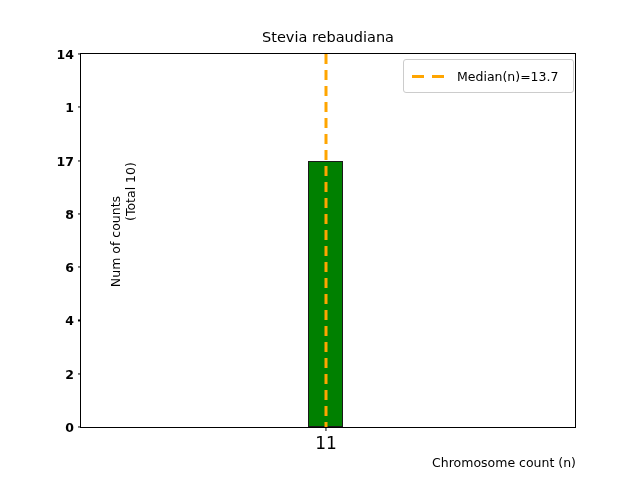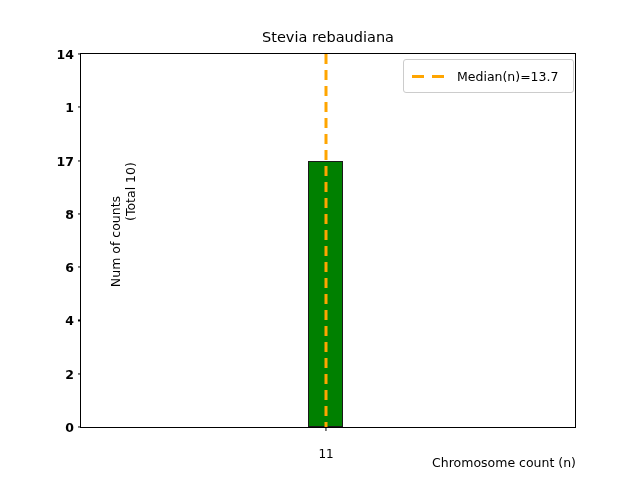--- a/index.html
+++ b/index.html
@@ -59,22 +59,22 @@
     height: 1.1px;
     background: #000000;
     transform: translateY(-50%);
   }
 
   
   .xtick {
     position: absolute;
     top: 100%;
     transform: translateX(-50%);
-    padding-top: 20px;
-    font-size: 12px;
+    padding-top: 6px;
+    font-size: 17px;
     color: #000000;
     white-space: nowrap;
     text-align: right;
   }
   .xtick-mark {
     position: absolute;
     top: 100%;
     height: 3.5px;
     width: 1.1px;
     background: #000000;

